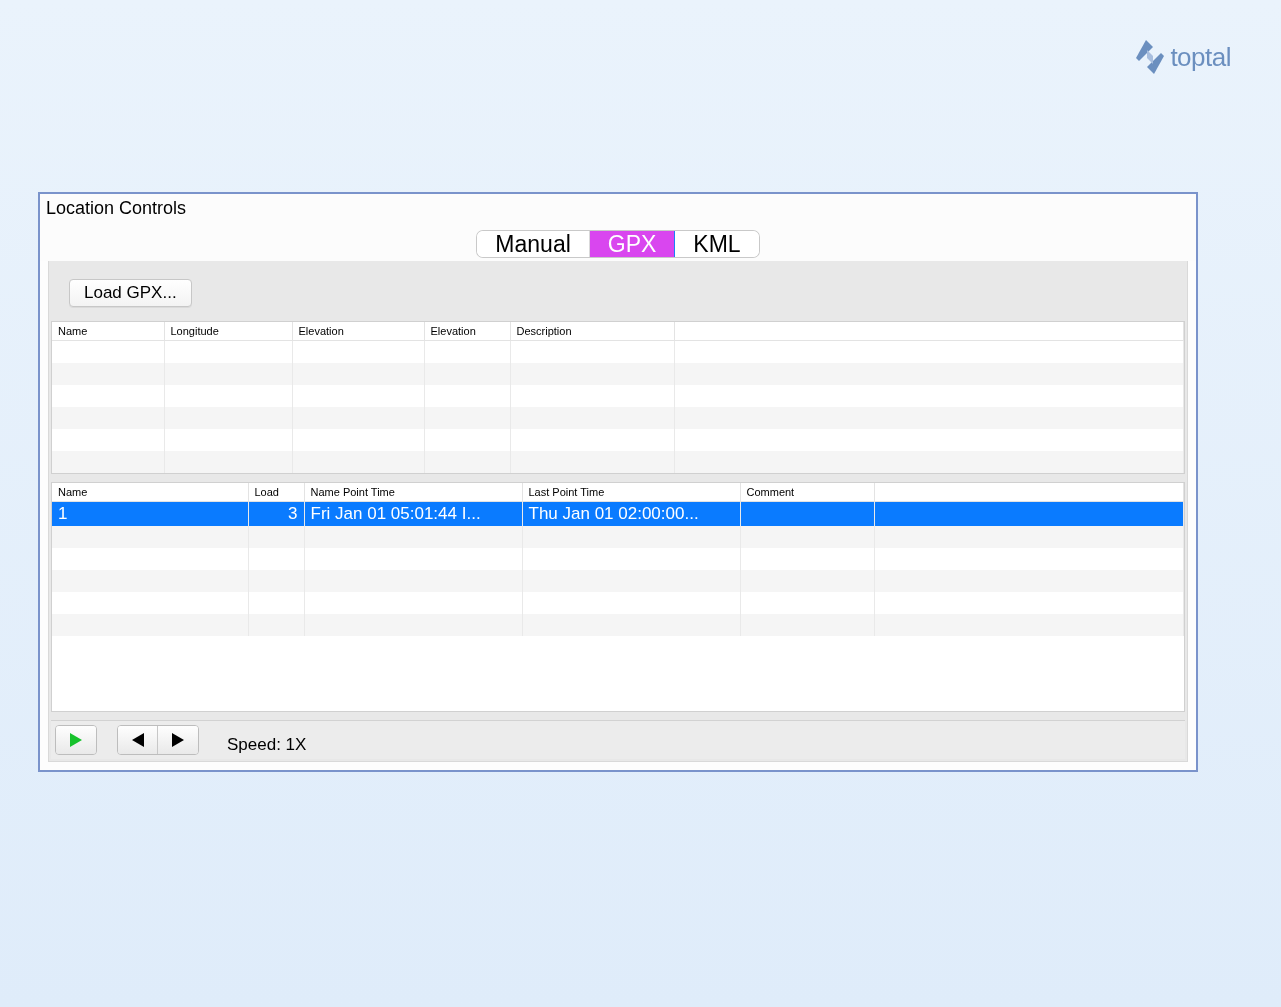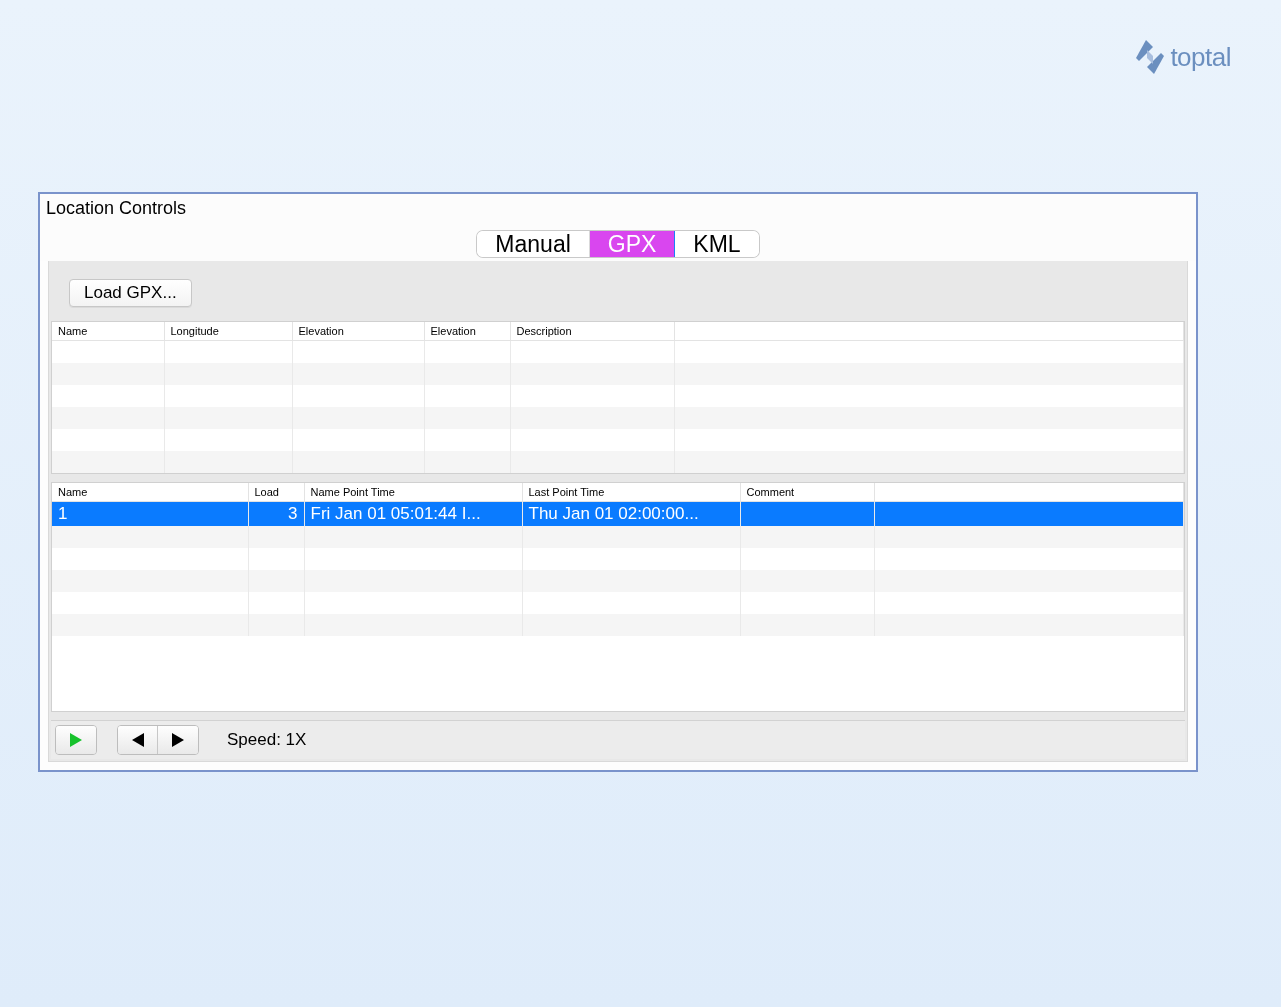--- a/index.html
+++ b/index.html
@@ -120,21 +120,21 @@
     white-space: nowrap;
     overflow: hidden;
     text-overflow: ellipsis;
   }
   tbody tr:nth-child(even) td { background: #f5f5f5; }
   tbody tr:nth-child(odd) td { background: #ffffff; }
   tbody tr.selected td { background: #0a7bff !important; color: #fff; }
 
   .playback {
     display: flex;
-    align-items: center;
+    align-items: flex-end;
     gap: 20px;
     padding: 4px 4px 4px 4px;
     background: #ececec;
     border-top: 1px solid #d2d2d2;
   }
   .grp {
     display: inline-flex;
     background: #f6f6f6;
     border: 1px solid #bdbdbd;
     border-radius: 4px;

